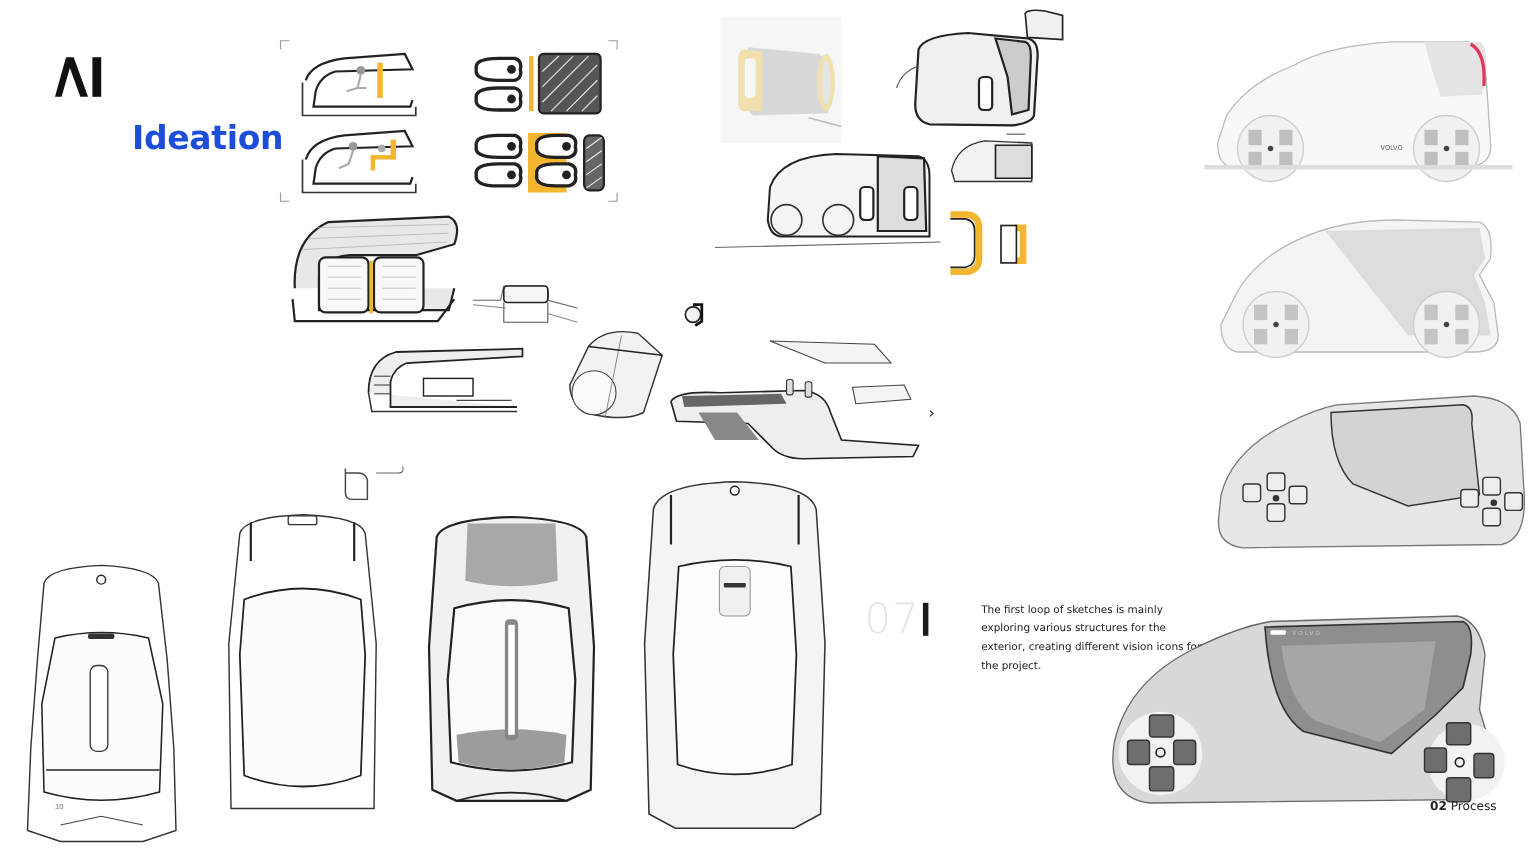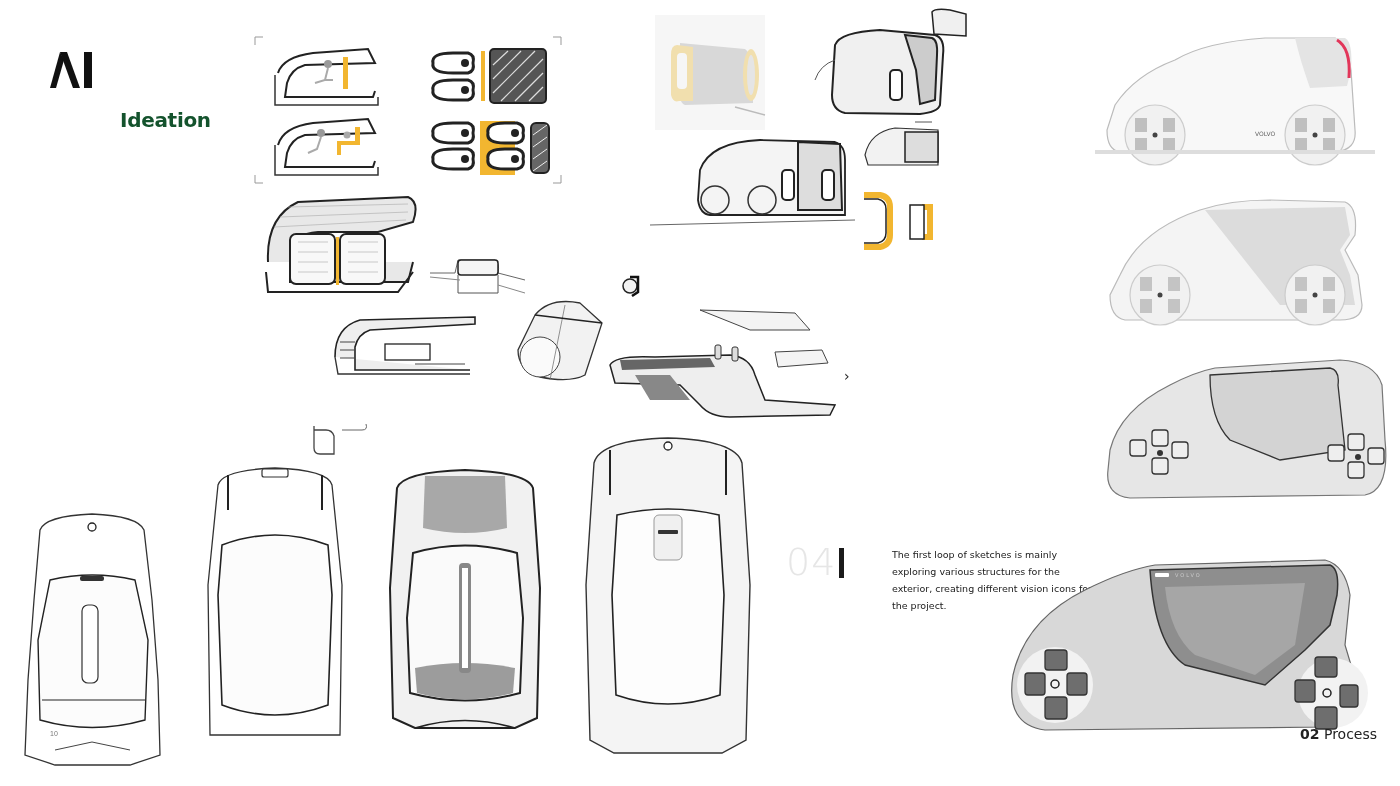--- a/index.html
+++ b/index.html
@@ -2,28 +2,28 @@
 <html><head>
 <meta charset="utf-8">
 <style>
   html, body { margin:0; padding:0; background:#ffffff; }
   body { width:1400px; height:786px; position:relative; overflow:hidden;
          font-family:"Liberation Sans", sans-serif; color:#111; }
   .abs { position:absolute; }
 
   
   .logo { left:50px; top:52px; width:46px; height:36px; }
-  .title { left:120px; top:108px; font-weight:bold; font-size:20px; letter-spacing:-0.3px; color:#14532d; font-family:"DejaVu Sans", sans-serif; }
+  .title { left:120px; top:108px; font-weight:bold; font-size:30px; letter-spacing:-0.3px; color:#1d4ed8; font-family:"DejaVu Sans", sans-serif; }
 
   
   .cap-num { left:786px; top:540px; font-size:38px; color:#e6e6e6; font-family:"DejaVu Sans", sans-serif; font-weight:300; letter-spacing:1px; }
   .cap-bar { left:839px; top:548px; width:5px; height:30px; background:#1a1a1a; }
   .cap-text { left:892px; top:546px; width:200px; font-size:9.5px; line-height:17px; color:#1a1a1a; font-family:"DejaVu Sans", sans-serif; }
 
-  .footer { left:1300px; top:726px; font-size:14px; color:#222; font-family:"DejaVu Sans", sans-serif; }
+  .footer { left:1300px; top:726px; font-size:11px; color:#222; font-family:"DejaVu Sans", sans-serif; }
   .footer b { font-weight:bold; }
 
   .next-arrow { left:844px; top:368px; font-size:14px; color:#222; font-family:"DejaVu Sans", sans-serif; cursor:pointer; }
 
   .pagenum { left:50px; top:730px; font-size:7px; color:#777; }
 
   svg { overflow:visible; }
 </style>
 </head>
 <body>
@@ -236,21 +236,21 @@
 <svg class="abs" style="left:582px;top:435px;width:172px;height:335px" viewBox="0 0 172 335">
   <path d="M12,28 Q18,5 86,3 Q154,5 160,28 L168,150 L164,305 L140,318 L32,318 L8,305 L4,150 Z" fill="#f4f4f4" stroke="#333" stroke-width="1.4"></path>
   <path d="M35,80 Q86,68 137,80 L142,160 L138,260 Q86,278 34,260 L30,160 Z" fill="#fdfdfd" stroke="#222" stroke-width="1.6"></path>
   <rect x="72" y="80" width="28" height="45" rx="5" fill="#f0f0f0" stroke="#999" stroke-width="1"></rect>
   <rect x="76" y="95" width="20" height="4" rx="1" fill="#333"></rect>
   <circle cx="86" cy="11" r="4" fill="#fff" stroke="#222" stroke-width="1.3"></circle>
   <line x1="28" y1="15" x2="28" y2="60" stroke="#222" stroke-width="2"></line>
   <line x1="144" y1="15" x2="144" y2="60" stroke="#222" stroke-width="2"></line>
 </svg>
 
-<div class="abs cap-num">04</div>
+<div class="abs cap-num">07</div>
 <div class="abs cap-bar"></div>
 <div class="abs cap-text">The first loop of sketches is mainly exploring various structures for the exterior, creating different vision icons for the project.</div>
 
 <svg class="abs" style="left:1095px;top:30px;width:280px;height:140px" viewBox="0 0 280 140">
   <path d="M20,75 Q40,45 80,30 Q110,12 170,8 L240,8 Q252,10 256,40 L260,100 Q262,120 240,122 L25,122 Q12,120 12,100 Z" fill="#f8f8f8" stroke="#bbb" stroke-width="1.2"></path>
   <path d="M200,8 L250,8 Q258,12 256,40 L252,56 L215,58 Q205,30 200,8 Z" fill="#e4e4e4"></path>
   <path d="M242,10 Q256,18 254,48" stroke="#e2365a" stroke-width="3" fill="none"></path>
   <circle cx="60" cy="105" r="30" fill="#f1f1f1" stroke="#ccc" stroke-width="1.2"></circle>
   <circle cx="220" cy="105" r="30" fill="#f1f1f1" stroke="#ccc" stroke-width="1.2"></circle>
   <g fill="#bfbfbf">

